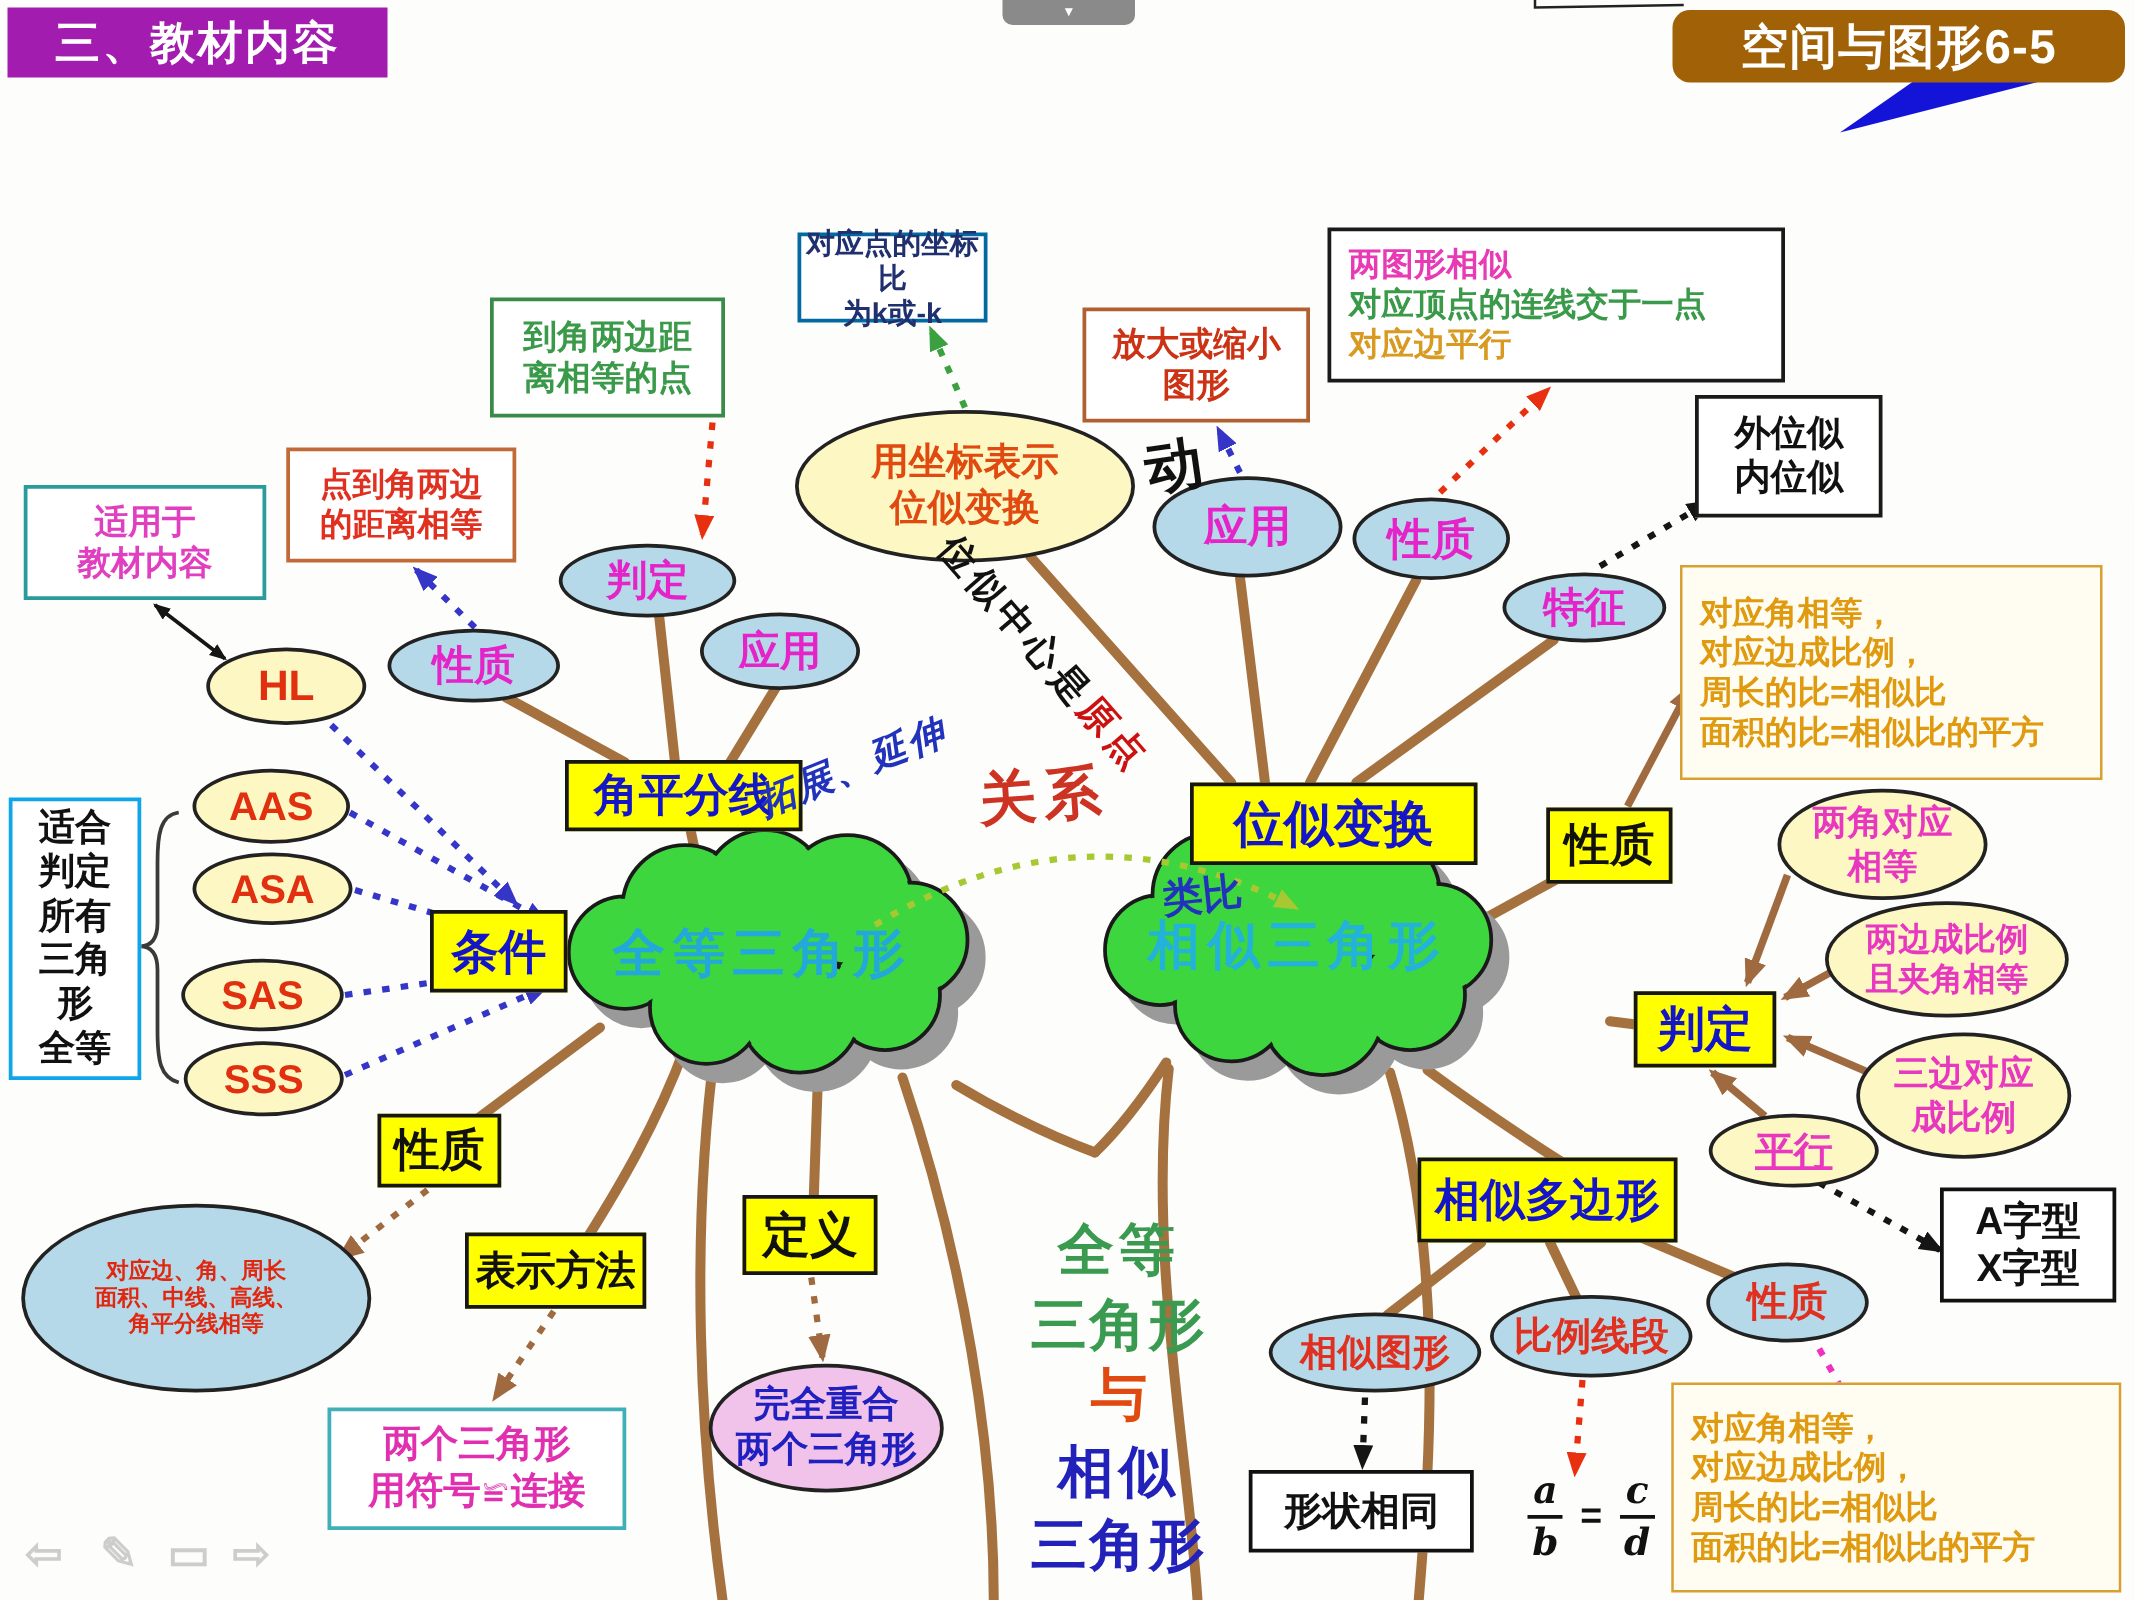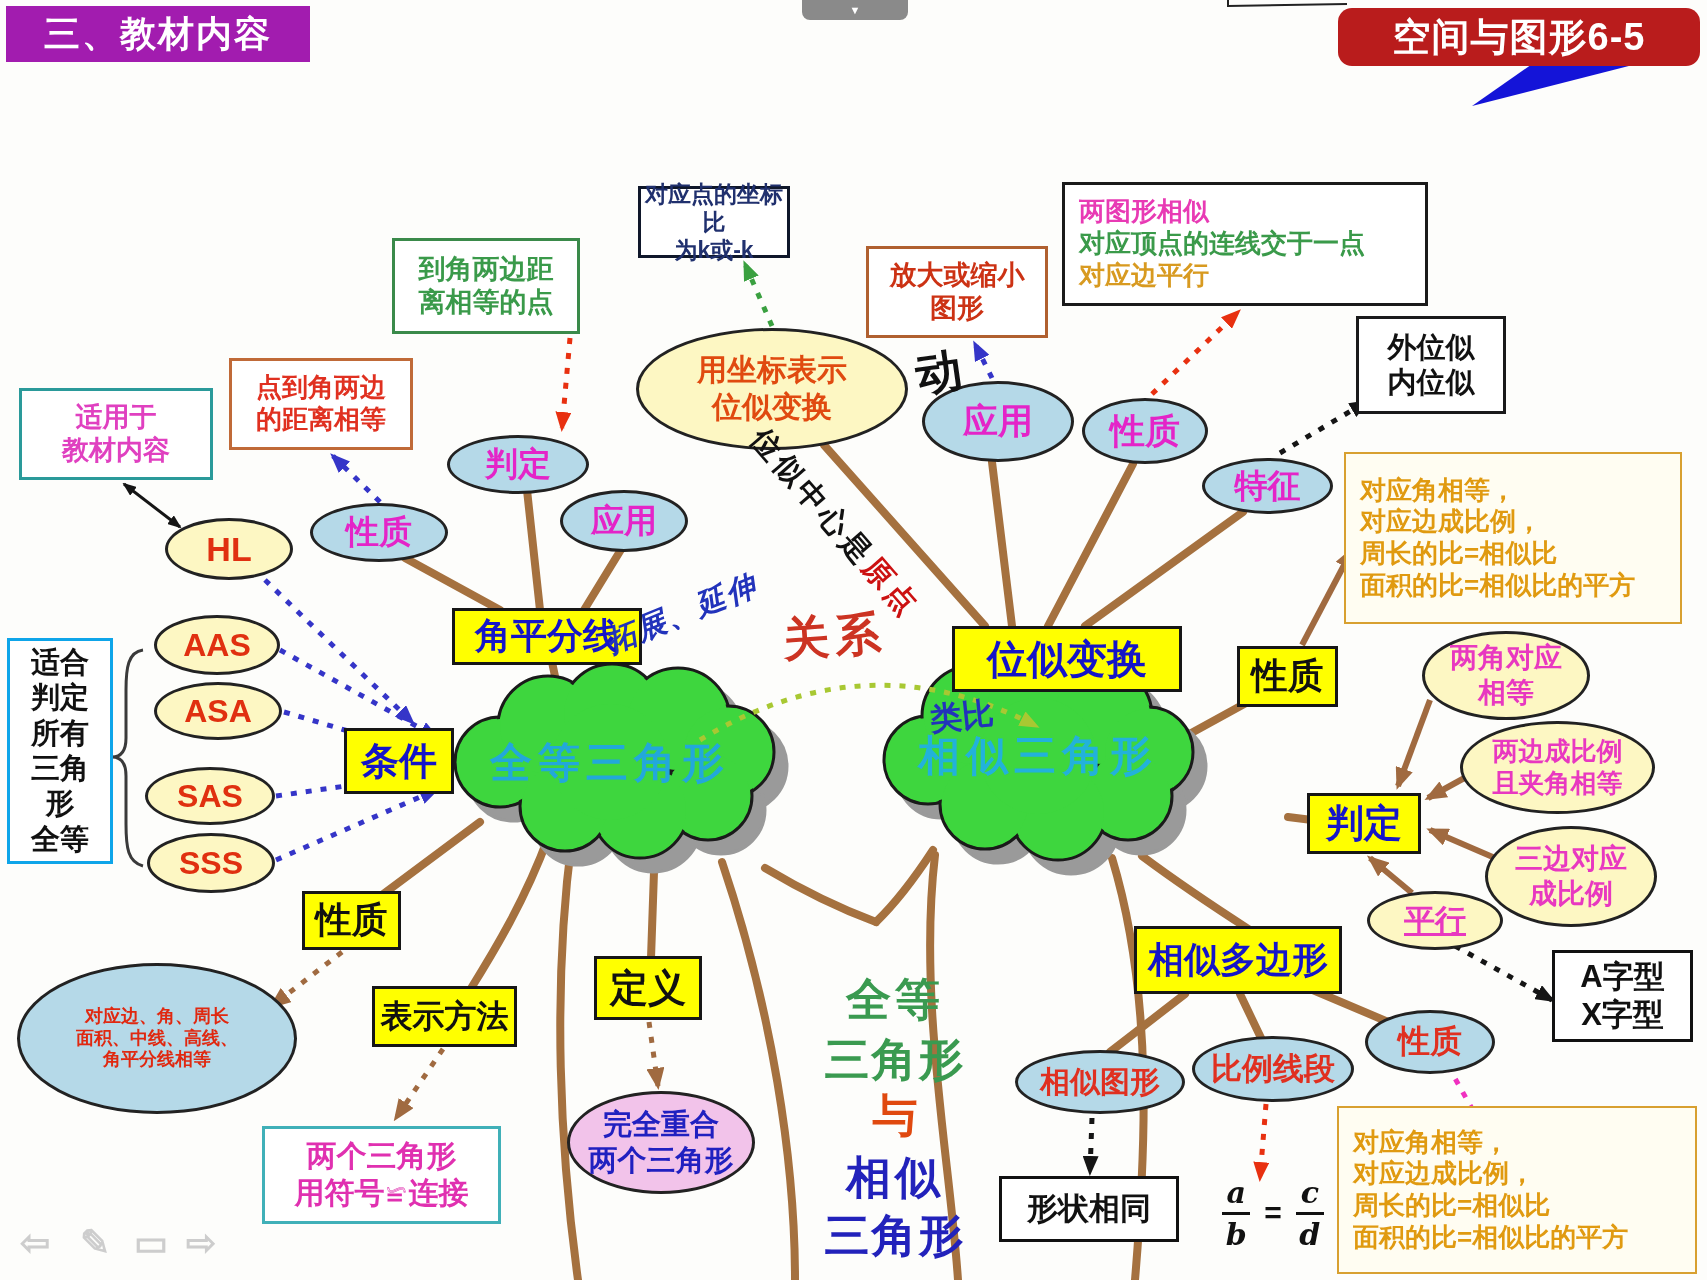--- a/index.html
+++ b/index.html
@@ -191,25 +191,25 @@
   <polygon points="1538,60 1668,56 1472,106" fill="#1414d8"></polygon>
   <path d="M 1228,0 L 1228,6 L 1347,4" stroke="#222" stroke-width="2" fill="none"></path>
 </svg>
 
 <div class="abs node" style="left:6px;top:6px;width:304px;height:56px;background:#a21caf;color:#fff;font-size:36px;letter-spacing:2px;">
   <span>三、教材内容</span>
 </div>
 <div class="abs node" style="left:802px;top:0;width:106px;height:20px;background:#8a8a8a;color:#fff;font-size:11px;border-radius:0 0 8px 8px;">
   <span>▼</span>
 </div>
-<div class="abs node" style="left:1338px;top:8px;width:362px;height:58px;background:#b91c1c;color:#fff;font-size:38px;border-radius:14px;letter-spacing:1px;">
+<div class="abs node" style="left:1338px;top:8px;width:362px;height:58px;background:#a16207;color:#fff;font-size:38px;border-radius:14px;letter-spacing:1px;">
   <span>空间与图形6-5</span>
 </div>
 
-<div class="abs node obox" style="left:638px;top:186px;width:152px;height:72px;border:3px solid #0f172a;color:#20306e;font-size:23px;">
+<div class="abs node obox" style="left:638px;top:186px;width:152px;height:72px;border:3px solid #0369a1;color:#20306e;font-size:23px;">
   <span class="line">对应点的坐标比</span>
   <span class="line">为k或-k</span>
 </div>
 <div class="abs node obox" style="left:866px;top:246px;width:182px;height:92px;border:3px solid #b06030;color:#cc3214;font-size:27px;">
   <span class="line">放大或缩小</span>
   <span class="line">图形</span>
 </div>
 <div class="abs node obox" style="left:1062px;top:182px;width:366px;height:124px;border:3px solid #1a1a1a;font-size:26px;align-items:flex-start;padding-left:14px;">
   <span class="line" style="color:#e83ab4;">两图形相似</span>
   <span class="line" style="color:#3a9a4a;">对应顶点的连线交于一点</span>

